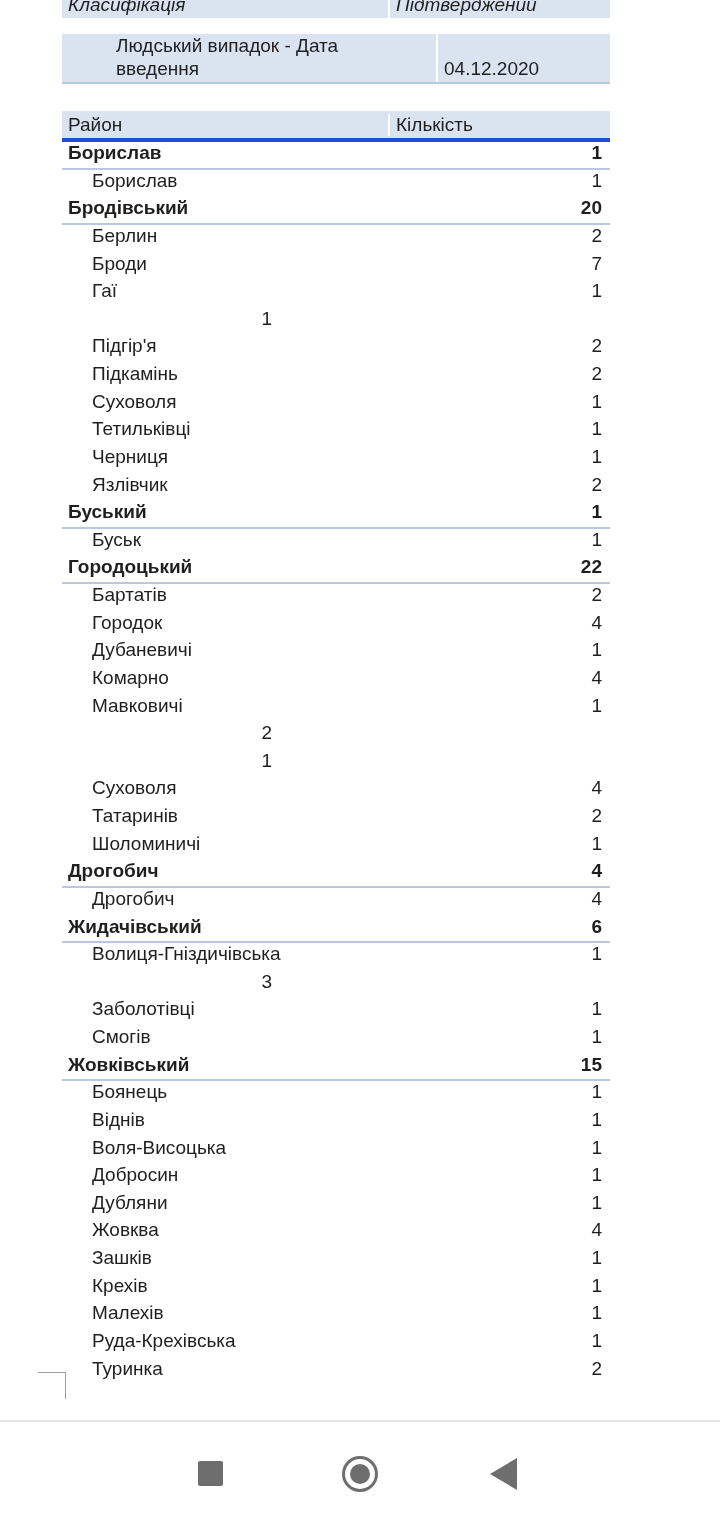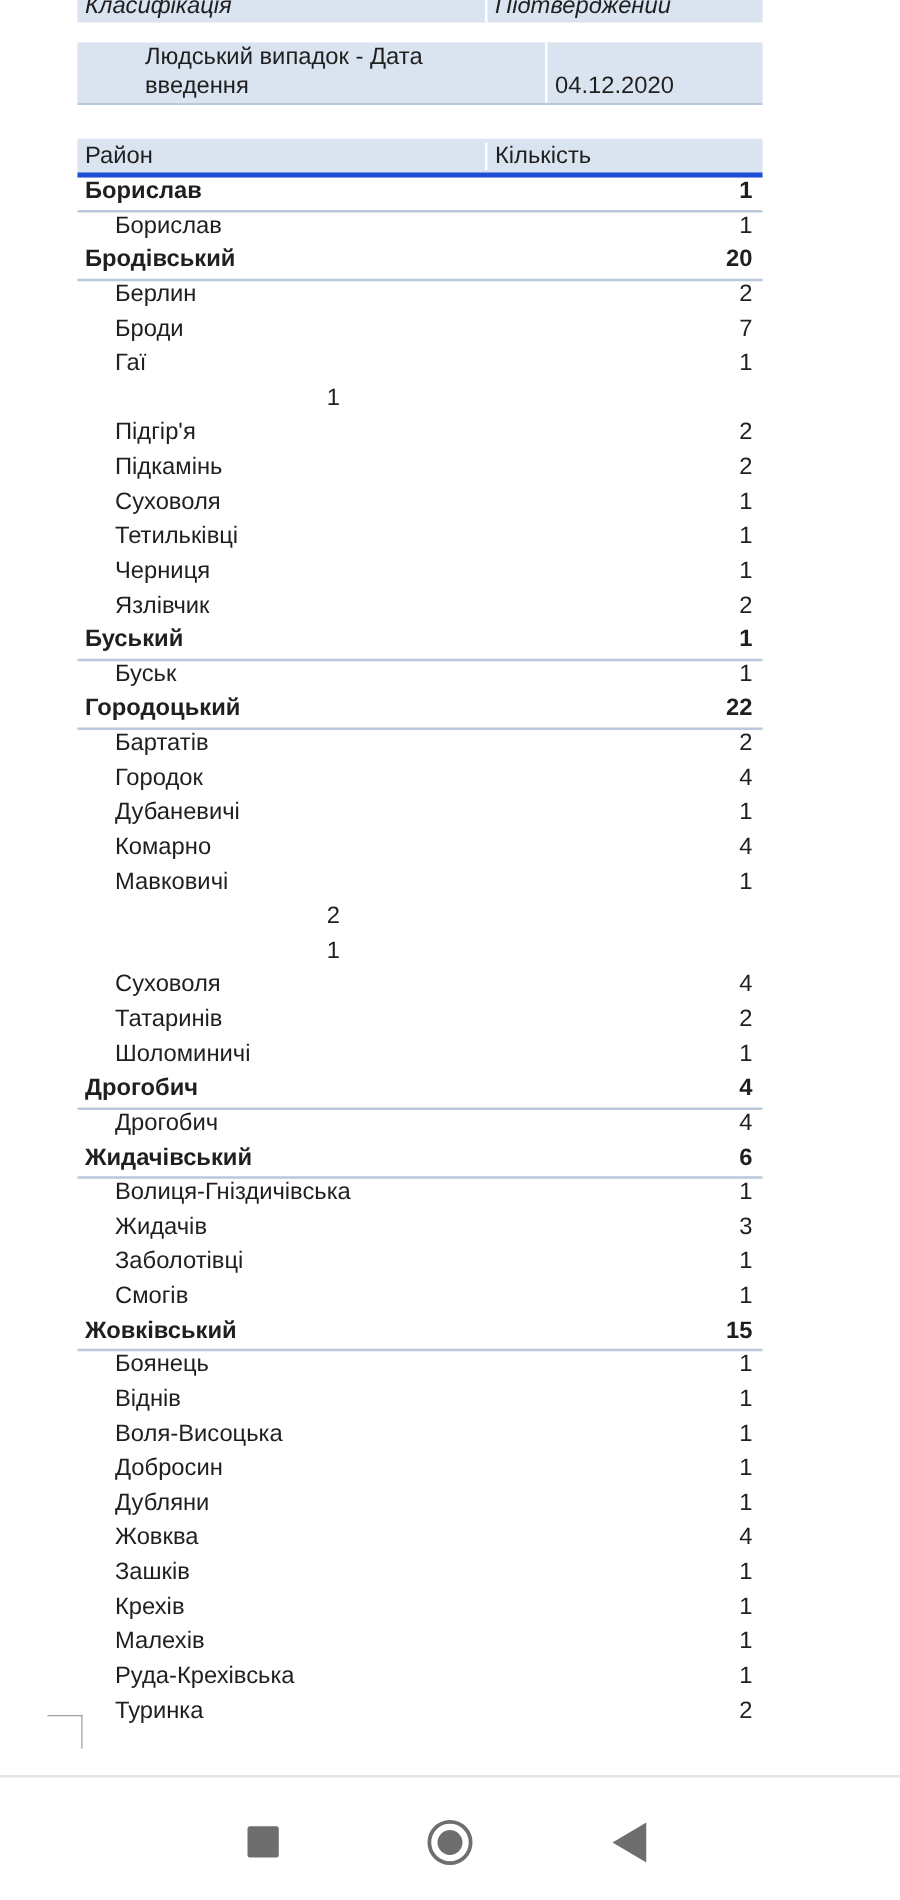--- a/index.html
+++ b/index.html
@@ -336,21 +336,20 @@
     <div class="name">Жидачівський</div>
     <div class="count">6</div>
   </div>
 
   <div class="trow">
     <div class="name">Волиця-Гніздичівська</div>
     <div class="count">1</div>
   </div>
 
   <div class="trow">
-    <div class="name">Жидачів</div>
     <div class="count">3</div>
   </div>
 
   <div class="trow">
     <div class="name">Заболотівці</div>
     <div class="count">1</div>
   </div>
 
   <div class="trow">
     <div class="name">Смогів</div>

